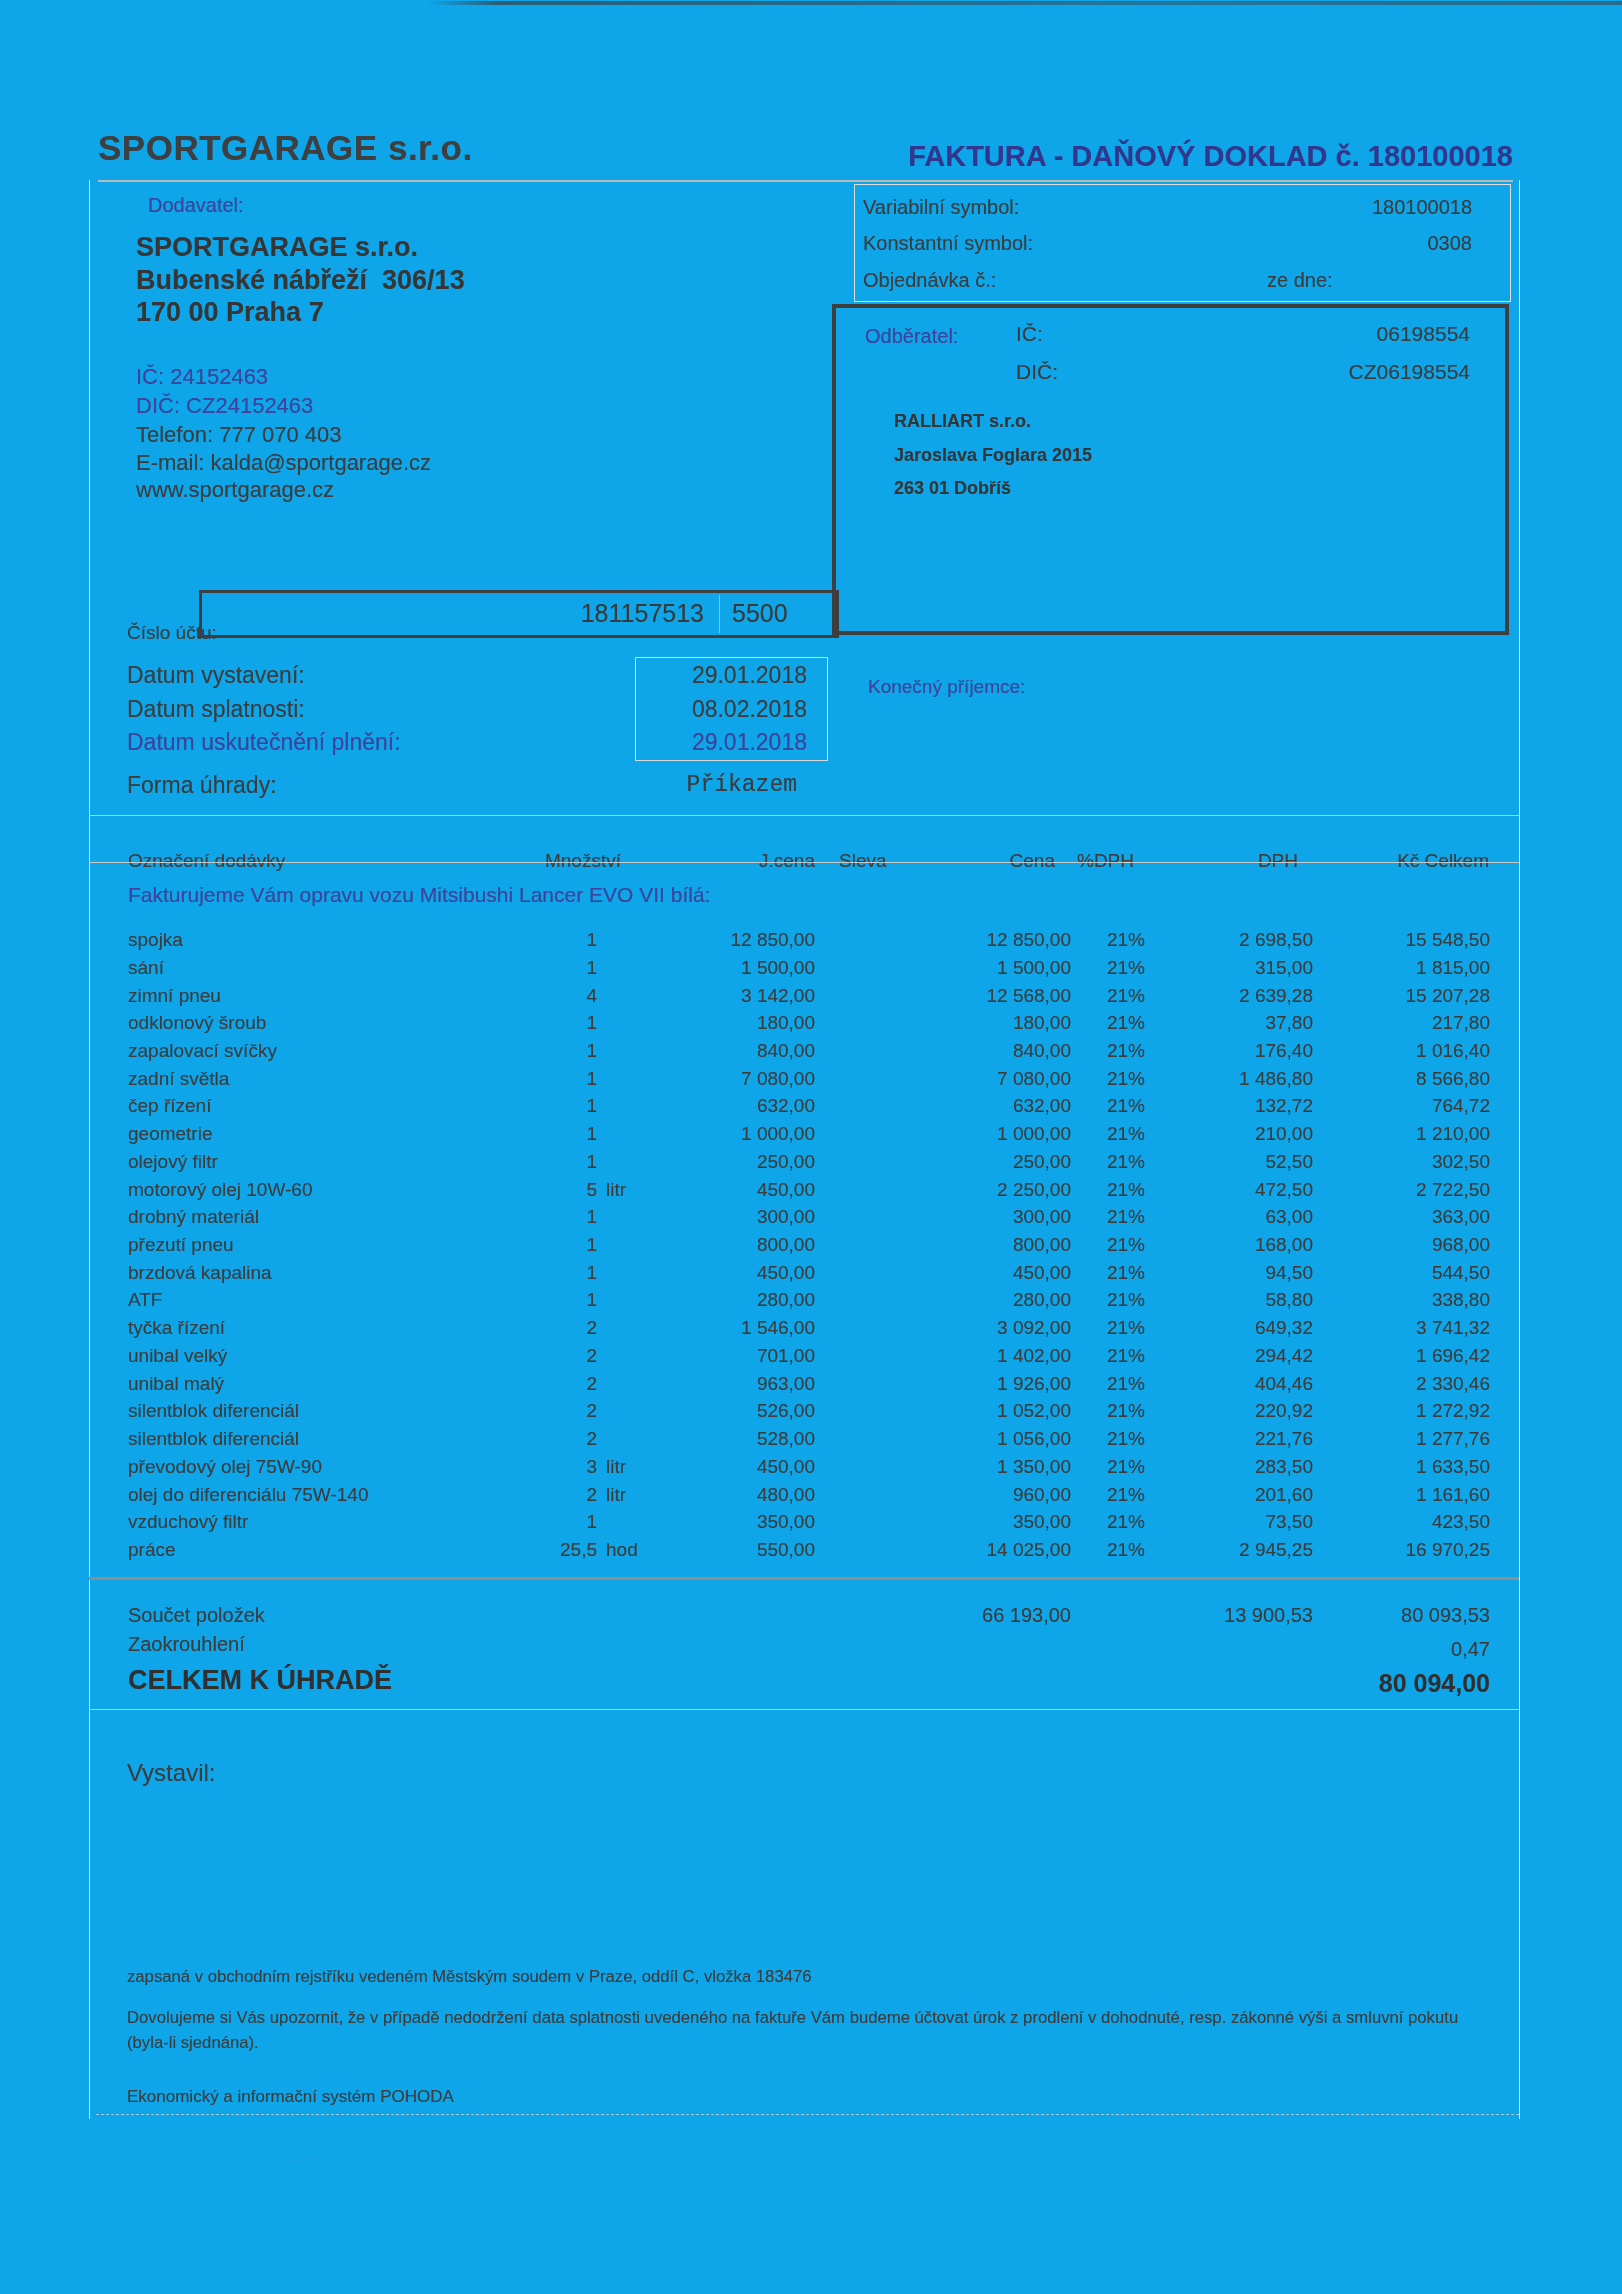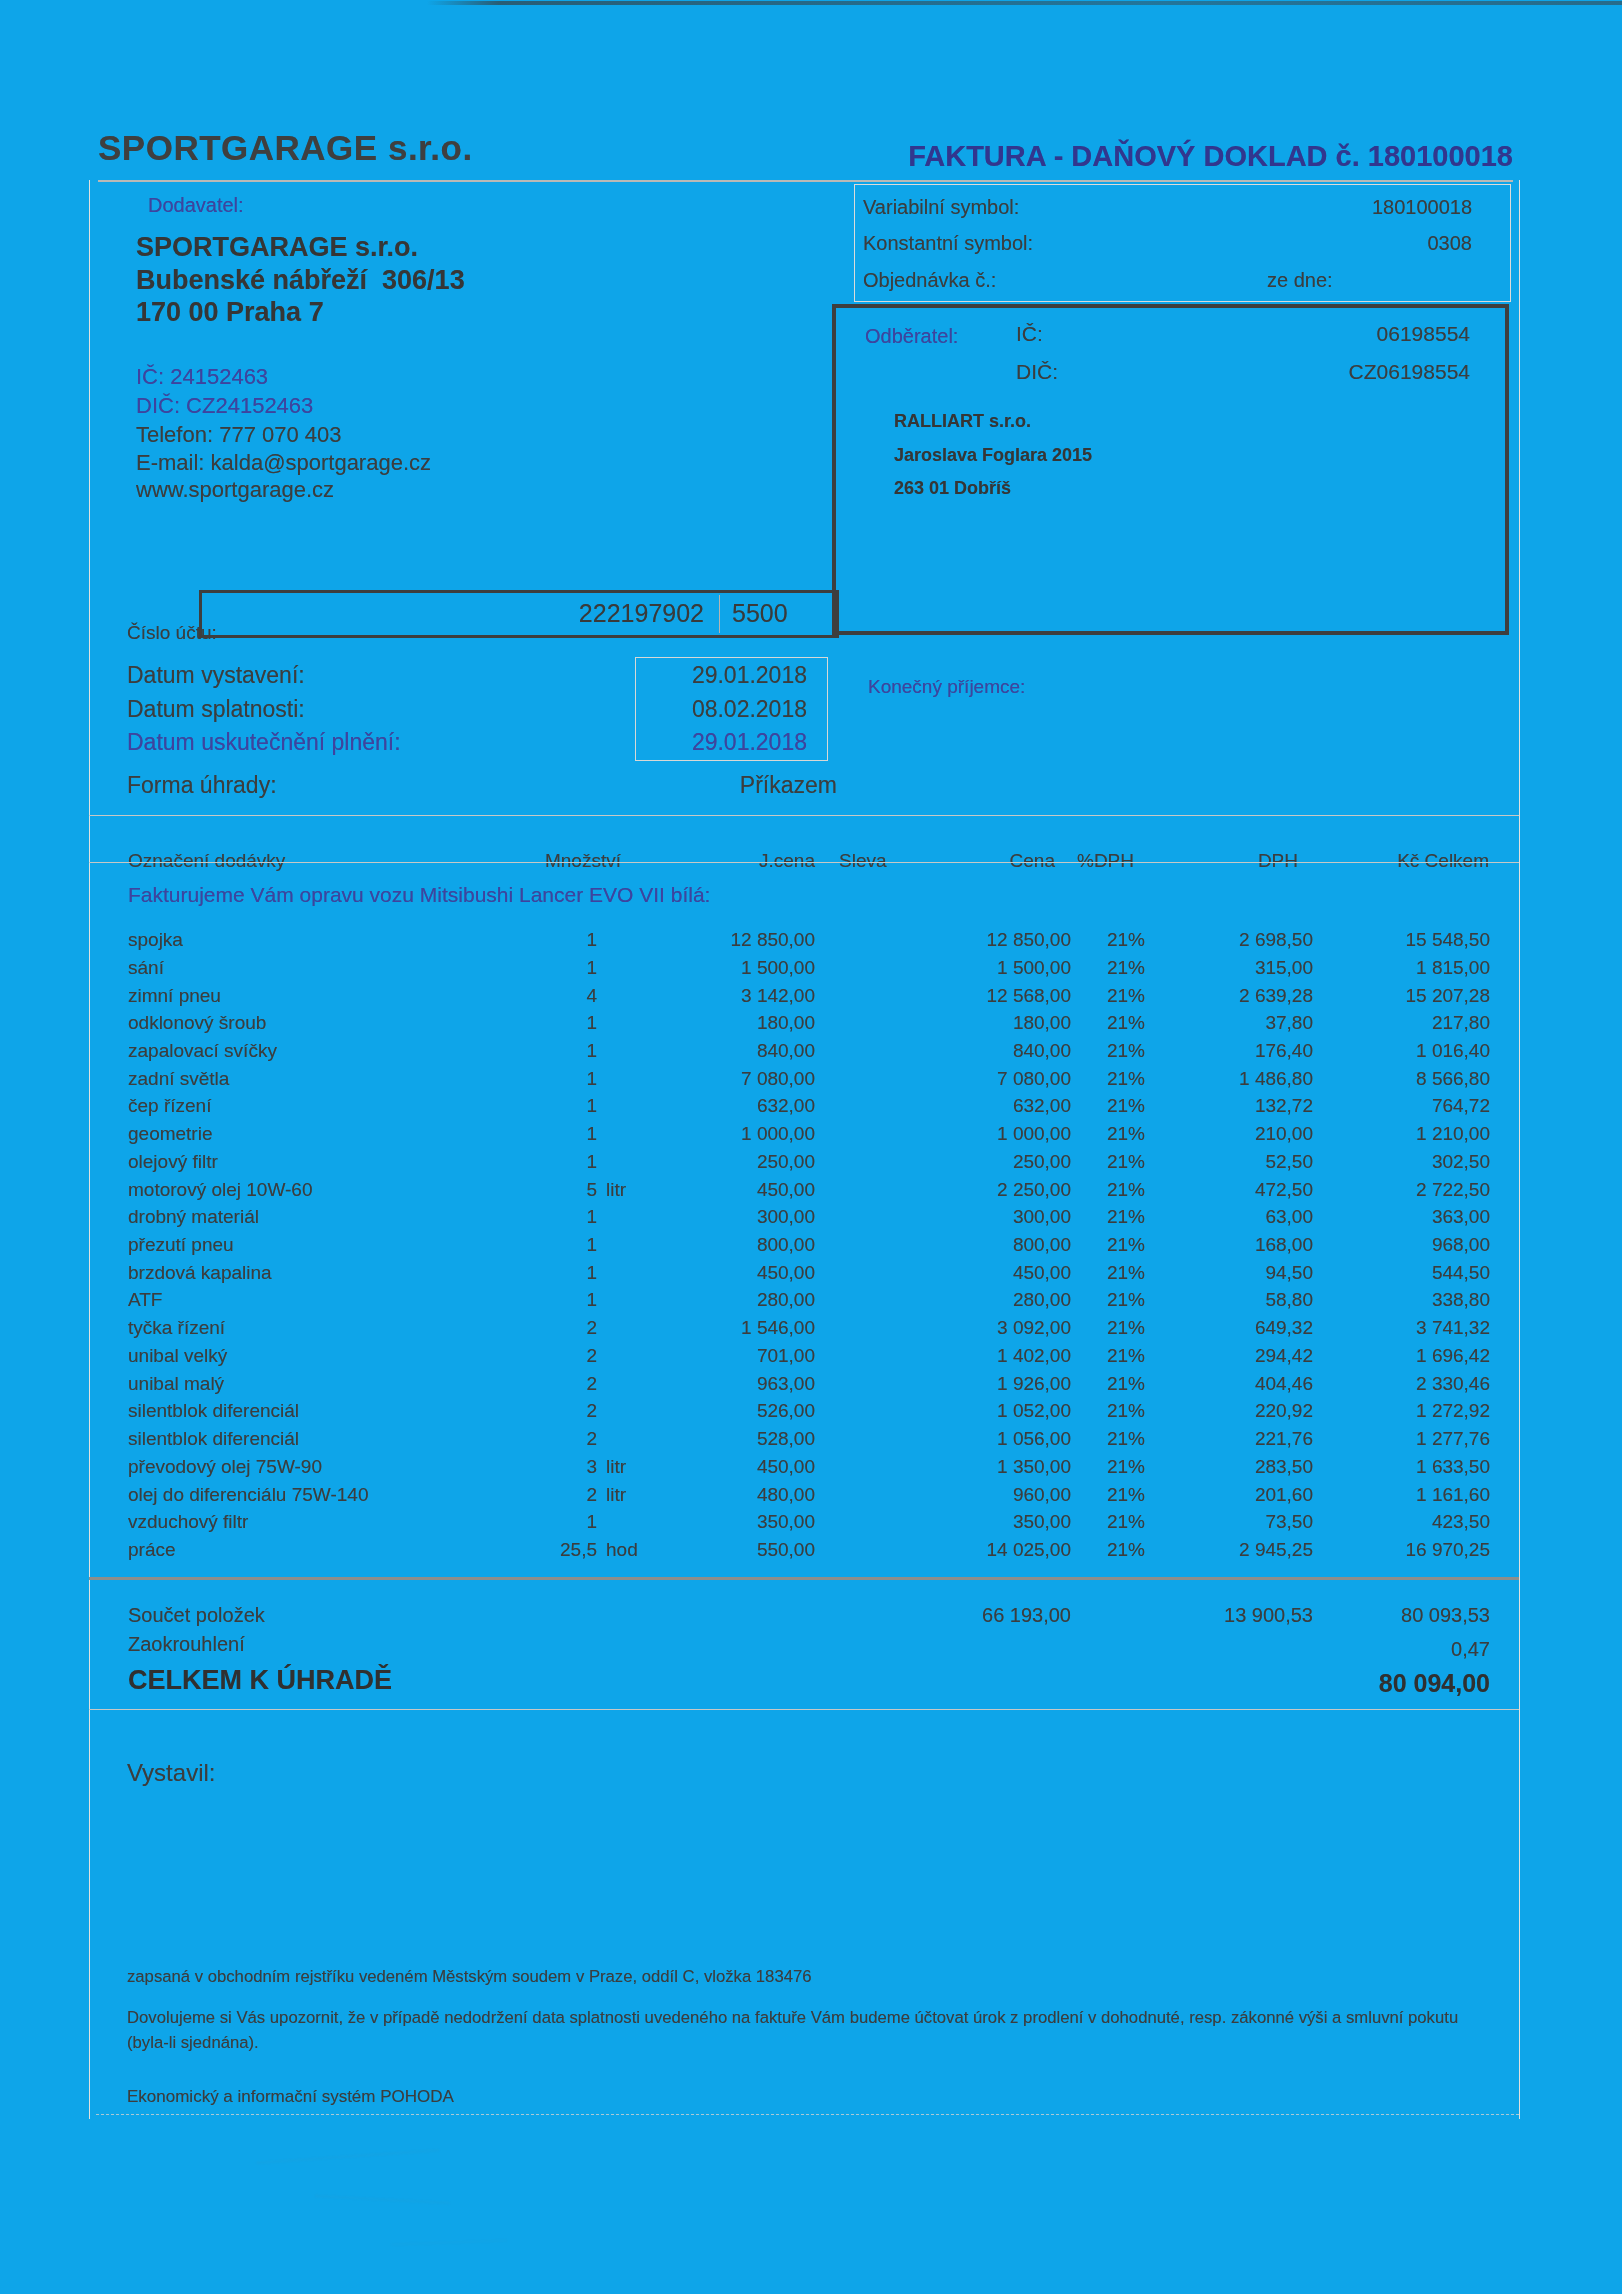--- a/index.html
+++ b/index.html
@@ -92,33 +92,33 @@
   <div class="abs" style="left:1016px;top:322px;font-size:21px;">IČ:</div>
   <div class="abs r" style="left:1243px;top:322px;width:227px;font-size:21px;">06198554</div>
   <div class="abs" style="left:1016px;top:360px;font-size:21px;">DIČ:</div>
   <div class="abs r" style="left:1243px;top:360px;width:227px;font-size:21px;">CZ06198554</div>
   <div class="abs t-cust b" style="left:894px;top:411px;">RALLIART s.r.o.</div>
   <div class="abs t-cust b" style="left:894px;top:445px;">Jaroslava Foglara 2015</div>
   <div class="abs t-cust b" style="left:894px;top:478px;">263 01 Dobříš</div>
 
   <div class="abs t-small" style="left:127px;top:602px;">Číslo účtu:</div>
   <div class="account-box"></div>
-  <div class="abs t-acct r" style="left:382px;top:599px;width:322px;">222197902</div>
+  <div class="abs t-acct r" style="left:382px;top:599px;width:322px;">181157513</div>
   <div class="account-sep"></div>
   <div class="abs t-acct" style="left:732px;top:599px;">5500</div>
 
   <div class="abs t-date" style="left:127px;top:662px;">Datum vystavení:</div>
   <div class="abs t-date" style="left:127px;top:696px;">Datum splatnosti:</div>
   <div class="abs t-date blue" style="left:127px;top:729px;">Datum uskutečnění plnění:</div>
   <div class="abs t-date" style="left:127px;top:772px;">Forma úhrady:</div>
   <div class="datebox"></div>
   <div class="abs t-date r" style="left:620px;top:662px;width:187px;">29.01.2018</div>
   <div class="abs t-date r" style="left:620px;top:696px;width:187px;">08.02.2018</div>
   <div class="abs t-date r blue" style="left:620px;top:729px;width:187px;">29.01.2018</div>
-  <div class="abs t-date r" style="left:652px;top:772px;width:185px;">Příkazem</div>
+  <div class="abs t-date r" style="left:612px;top:772px;width:185px;font-family:Liberation Mono, monospace;">Příkazem</div>
   <div class="abs t-small blue" style="left:868px;top:656px;">Konečný příjemce:</div>
 
   <div class="rule-thin" style="left:89px;top:815px;width:1430px;"></div>
   <div class="abs t-small" style="left:128px;top:830px;">Označení dodávky</div>
   <div class="abs t-small r" style="left:497px;top:830px;width:124px;">Množství</div>
   <div class="abs t-small r" style="left:660px;top:830px;width:155px;">J.cena</div>
   <div class="abs t-small" style="left:839px;top:830px;">Sleva</div>
   <div class="abs t-small r" style="left:908px;top:830px;width:147px;">Cena</div>
   <div class="abs t-small" style="left:1077px;top:830px;">%DPH</div>
   <div class="abs t-small r" style="left:1195px;top:830px;width:103px;">DPH</div>

